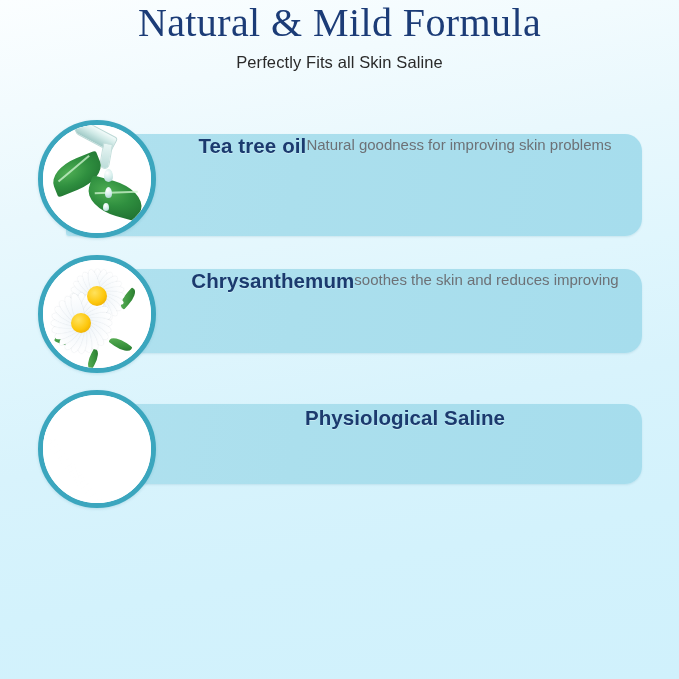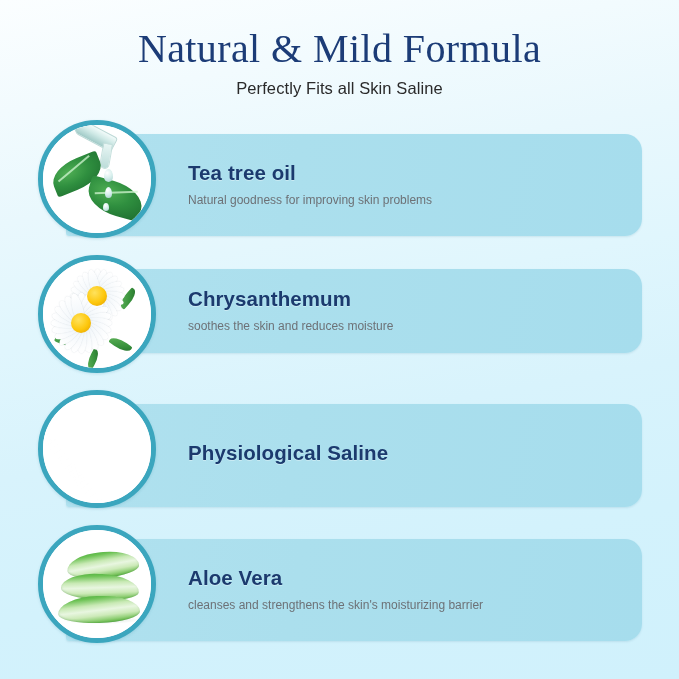--- a/index.html
+++ b/index.html
@@ -19,21 +19,20 @@
         #e0f6fd 44%,
         #d8f3fc 60%,
         #d3f2fc 78%,
         #d0f1fc 100%);
     position: relative;
   }
 
   
   .header {
     width: 100%;
-    padding-top: 26px;
     text-align: center;
   }
 
   .main-title {
     font-family: "Liberation Serif", "DejaVu Serif", serif;
     font-size: 40px;
     font-weight: 400;
     letter-spacing: 0.4px;
     color: #1c3c77;
     line-height: 1.15;
@@ -66,49 +65,49 @@
     left: 66px;
     top: 14px;
     width: 576px;
     background: linear-gradient(100deg, #b0e1ef 0%, #abdfed 40%, #a6dded 100%);
     border-radius: 3px 17px 17px 3px;
     box-shadow: 0 1px 2px rgba(90,150,170,0.18);
   }
 
   .row-1 .card { height: 102px; }
   .row-2 .card { height: 84px; }
-  .row-3 .card { height: 103px; }
+  .row-3 .card { height: 80px; }
   .row-4 .card { height: 102px; }
 
   .card-text {
     position: absolute;
     left: 122px;
     top: 0;
     right: 20px;
     height: 100%;
     display: flex;
-    flex-direction: column;
+    flex-direction: row;
     justify-content: center;
   }
 
   .row-3 .card-text { padding-top: 2px; }
 
   .card-title {
     font-family: "Liberation Sans", sans-serif;
     font-size: 20.5px;
     font-weight: 700;
     color: #1b3a6e;
     letter-spacing: 0.1px;
     margin-bottom: 7px;
     text-shadow: 0 1px 0 rgba(255,255,255,0.35);
   }
 
   .card-desc {
     font-family: "Liberation Sans", sans-serif;
-    font-size: 12px;
+    font-size: 15px;
     font-weight: 400;
     color: #6d7176;
     line-height: 1.45;
     max-width: 400px;
   }
 
   
   .badge {
     position: absolute;
     left: 38px;
@@ -296,21 +295,21 @@
         <div class="drop drop-2"></div>
         <div class="drop drop-3"></div>
       </div>
     </div>
   </div>
 
   <div class="row row-2">
     <div class="card">
       <div class="card-text">
         <div class="card-title">Chrysanthemum</div>
-        <div class="card-desc">soothes the skin and reduces moisture</div>
+        <div class="card-desc">soothes the skin and reduces improving</div>
       </div>
     </div>
     <div class="badge">
       <div class="art art-flower">
         <div class="fleaf fl-1"></div>
         <div class="fleaf fl-2"></div>
         <div class="fleaf fl-3"></div>
         <div class="fleaf fl-4"></div>
         <div class="fleaf fl-5"></div>
         <div class="daisy daisy-1" id="daisy-1">
@@ -378,30 +377,14 @@
       </div>
     </div>
     <div class="badge">
       <div class="art art-saline">
         <div class="foam-band"></div>
         <div class="foam-speck"></div>
       </div>
     </div>
   </div>
 
-  <div class="row row-4">
-    <div class="card">
-      <div class="card-text">
-        <div class="card-title">Aloe Vera</div>
-        <div class="card-desc">cleanses and strengthens the skin's moisturizing barrier</div>
-      </div>
-    </div>
-    <div class="badge">
-      <div class="art art-aloe">
-        <div class="aloe-shadow"></div>
-        <div class="aloe-slice aloe-1"></div>
-        <div class="aloe-slice aloe-2"></div>
-        <div class="aloe-slice aloe-3"></div>
-      </div>
-    </div>
-  </div>
 
 </div>
 
 </body></html>

